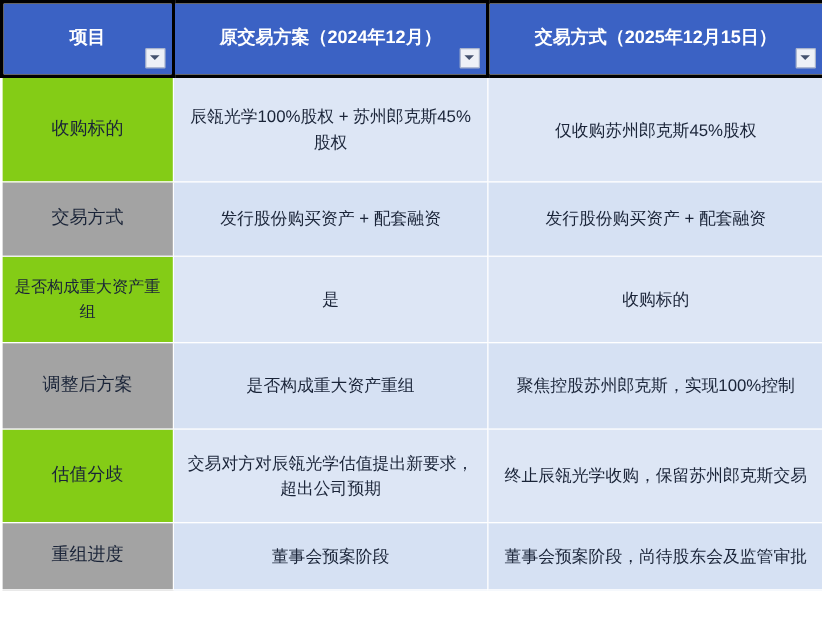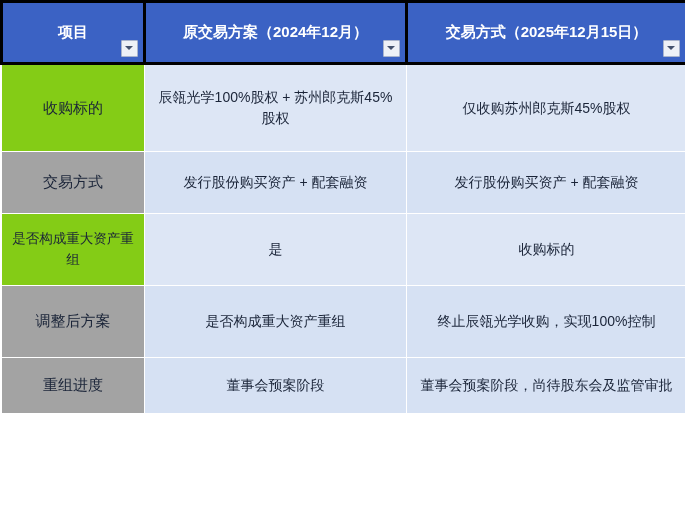--- a/index.html
+++ b/index.html
@@ -141,21 +141,26 @@
         <td class="val">发行股份购买资产 + 配套融资</td>
       </tr>
       <tr class="r2">
         <td class="label tight">是否构成重大资产重组</td>
         <td class="val">是</td>
         <td class="val">收购标的</td>
       </tr>
       <tr class="r3 alt">
         <td class="label">调整后方案</td>
         <td class="val">是否构成重大资产重组</td>
-        <td class="val">终止辰瓴光学收购，实现100%控制</td>
+        <td class="val">聚焦控股苏州郎克斯，实现100%控制</td>
+      </tr>
+      <tr class="r4">
+        <td class="label">估值分歧</td>
+        <td class="val">交易对方对辰瓴光学估值提出新要求，超出公司预期</td>
+        <td class="val">终止辰瓴光学收购，保留苏州郎克斯交易</td>
       </tr>
       <tr class="r5 alt">
         <td class="label">重组进度</td>
         <td class="val">董事会预案阶段</td>
         <td class="val">董事会预案阶段，尚待股东会及监管审批</td>
       </tr>
     </tbody>
   </table>
 </div>
 

